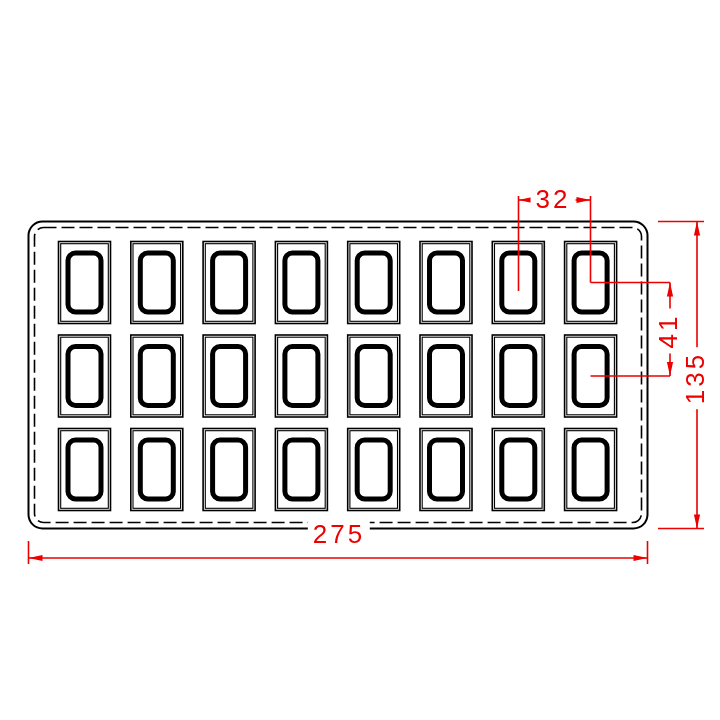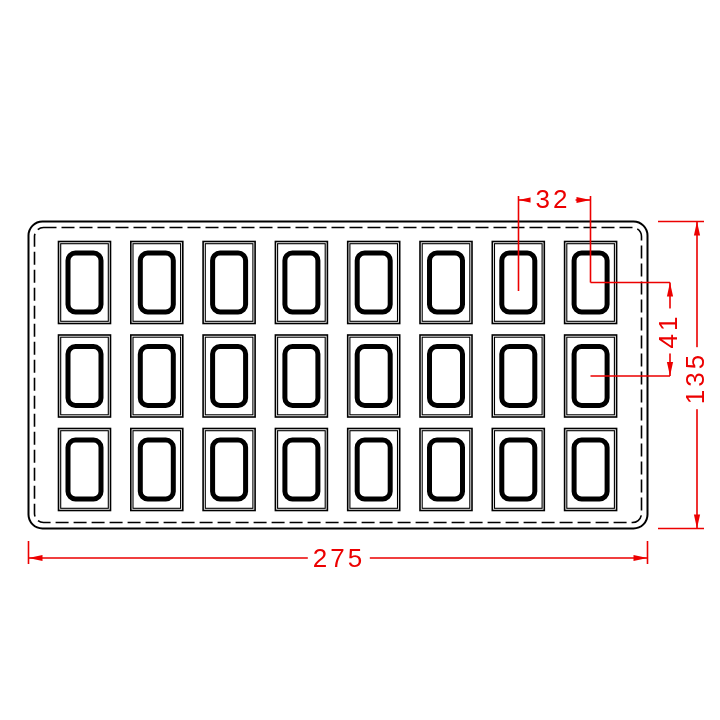--- a/index.html
+++ b/index.html
@@ -218,14 +218,14 @@
       </g>
     </g>
   </svg>
 
   <span class="dim-text" style="left:553px; top:199px;">32</span>
 
   <span class="dim-text vertical" style="left:668px; top:331px;">41</span>
 
   <span class="dim-text vertical" style="left:695px; top:378px;">135</span>
 
-  <span class="dim-text" style="left:339px; top:558px;">275</span>
+  <span class="dim-text" style="left:339px; top:534px;">275</span>
 </div>
 
 </body></html>

